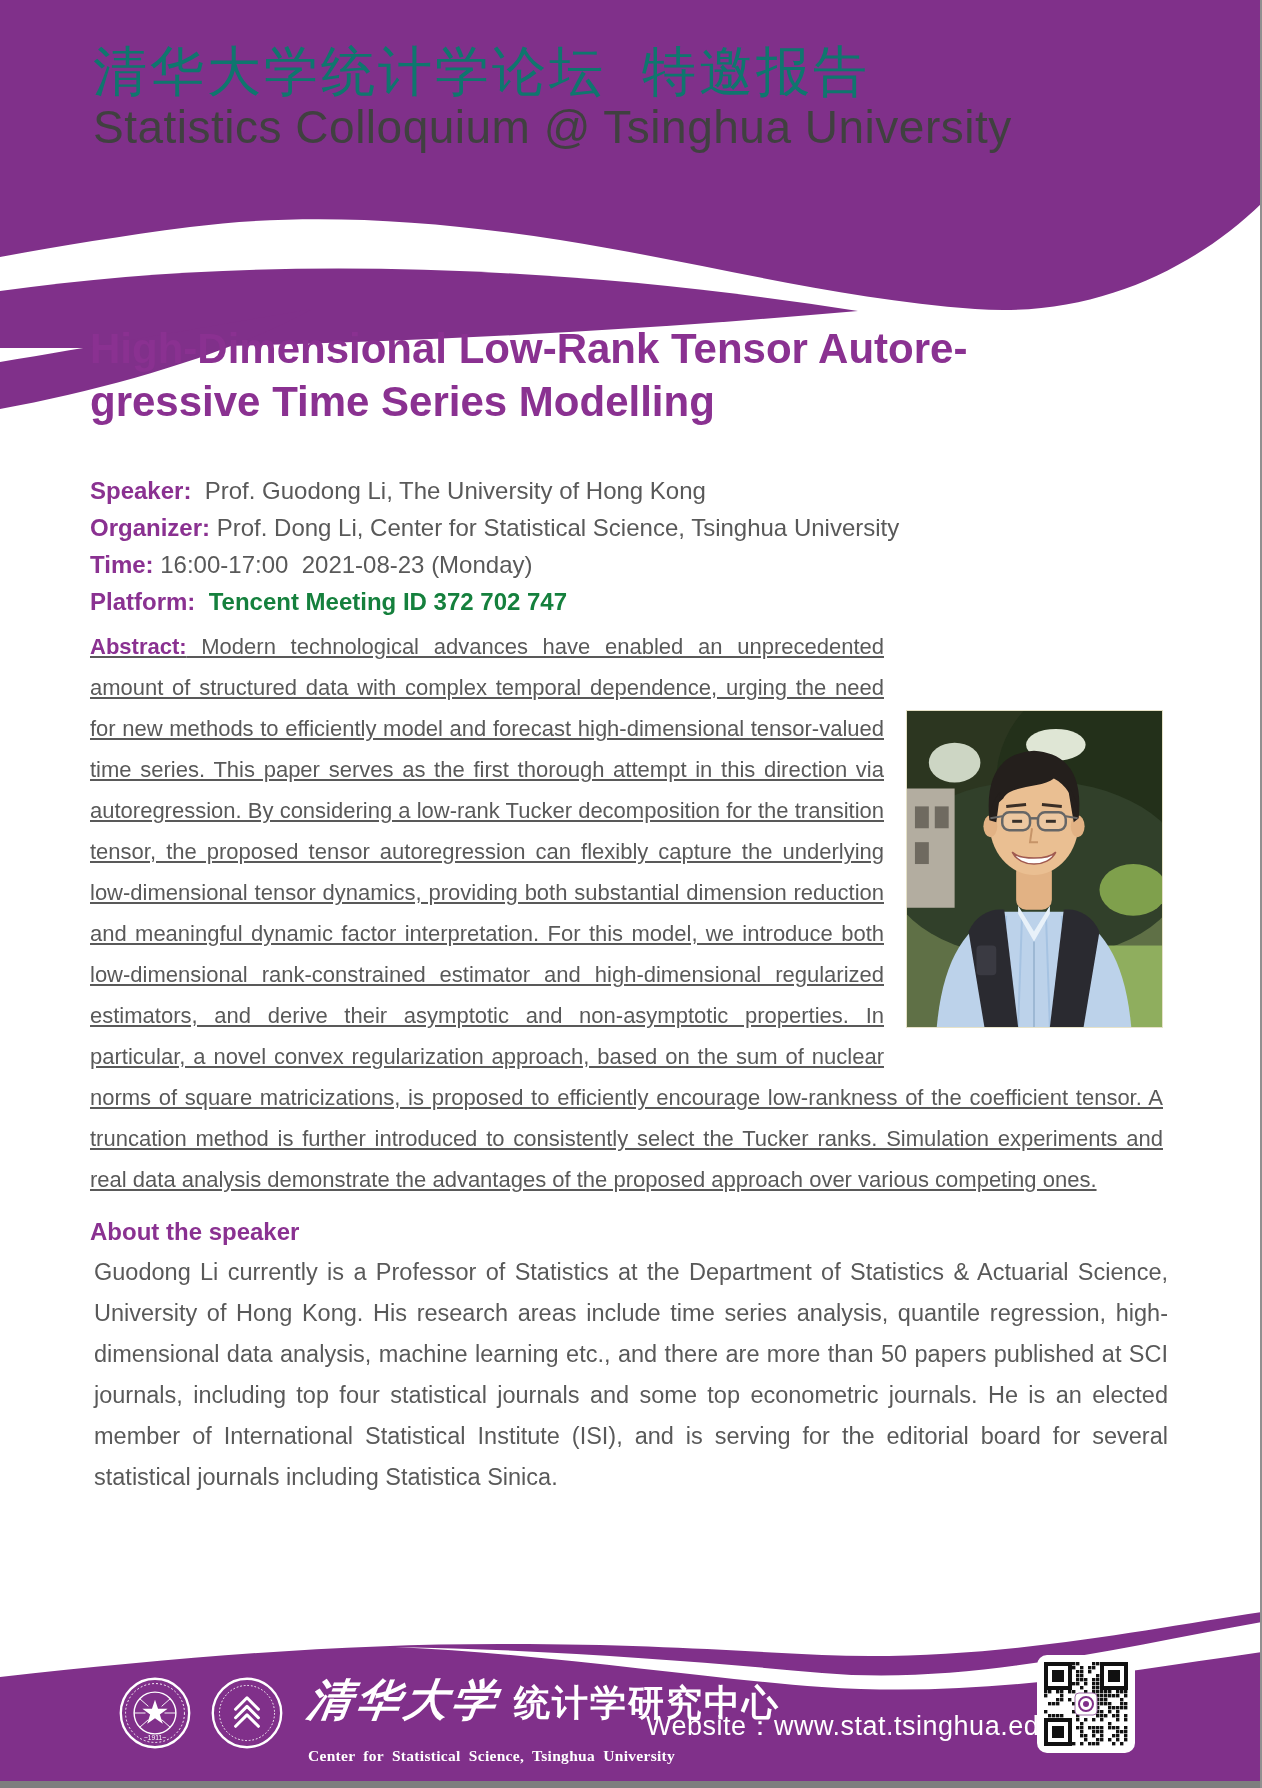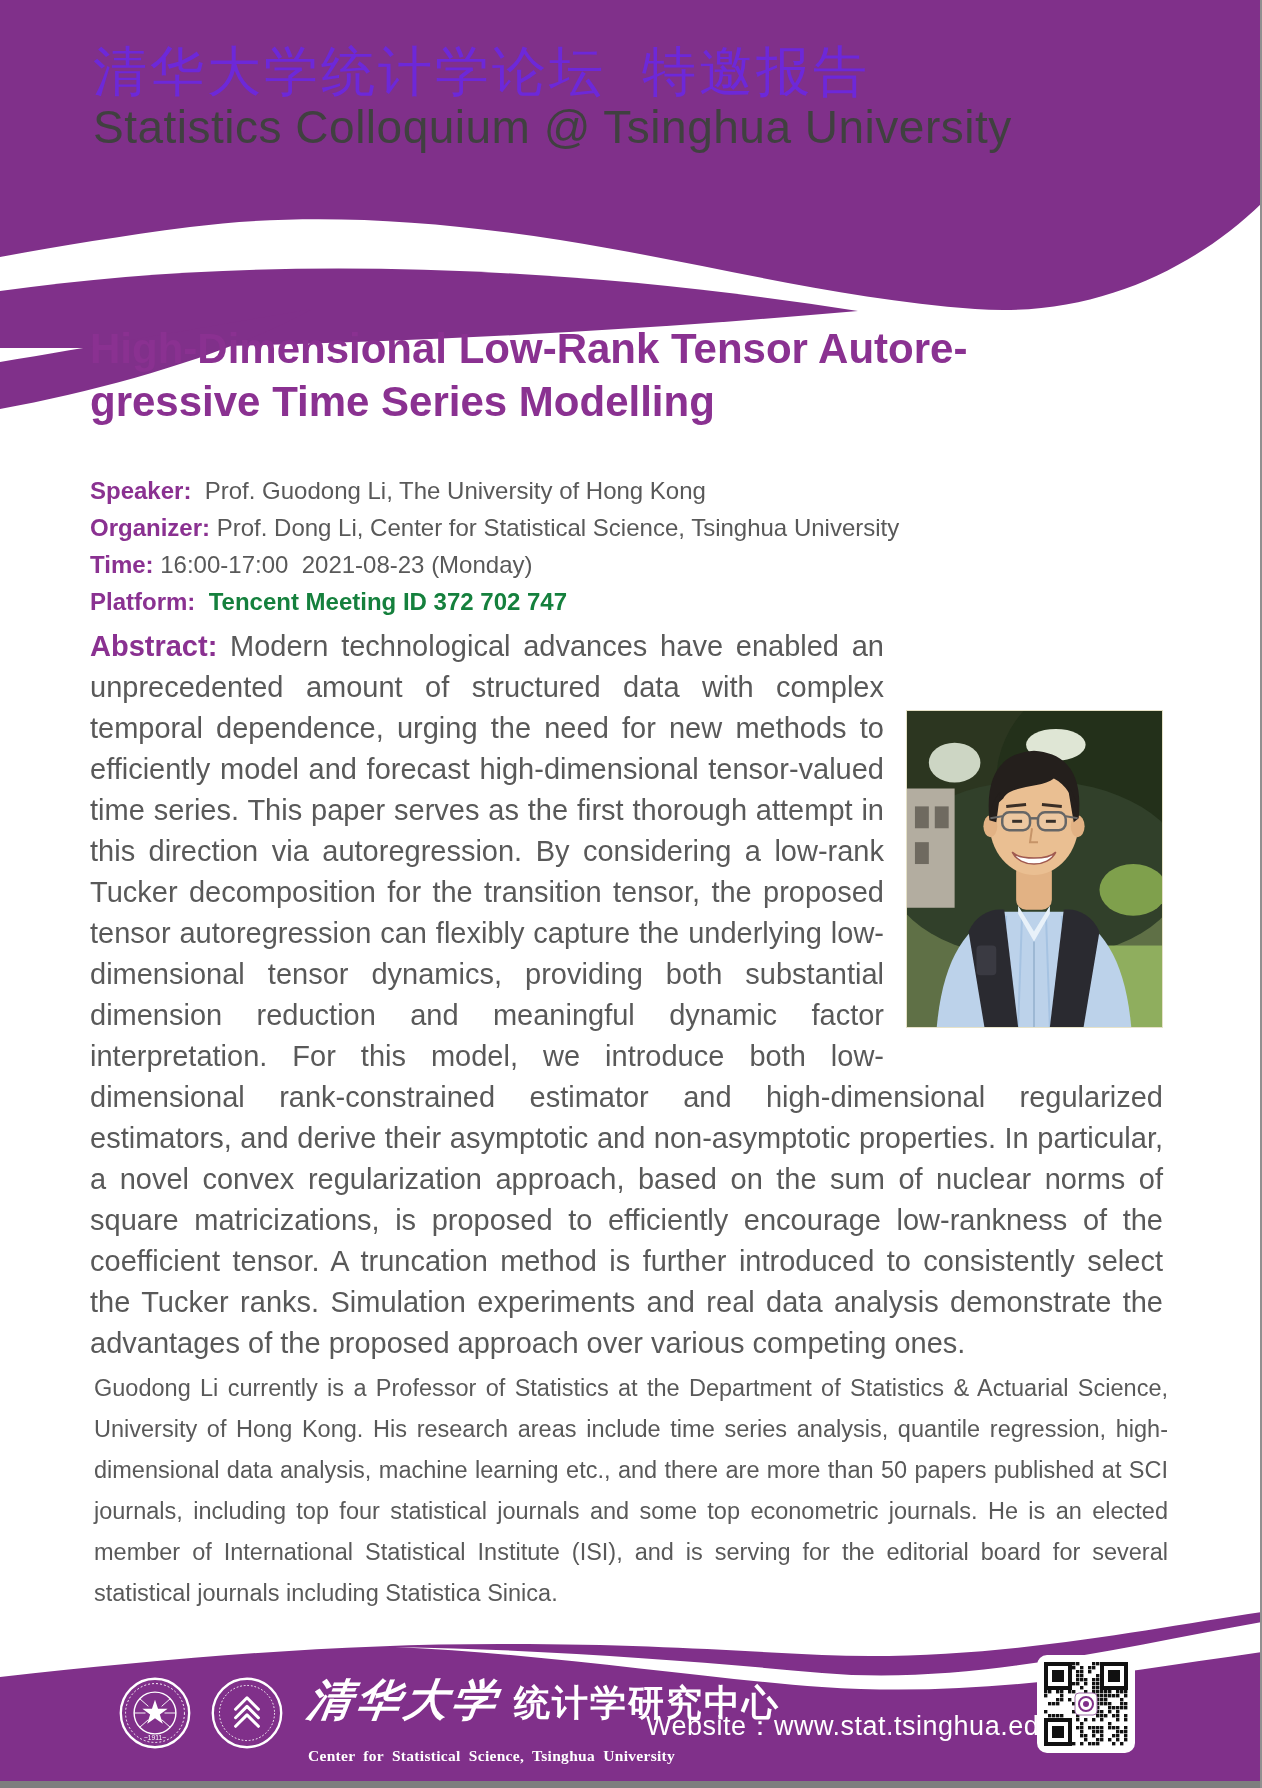--- a/index.html
+++ b/index.html
@@ -4,37 +4,37 @@
 <style>
   html,body{margin:0;padding:0;background:#fff;}
   .poster{position:relative;width:1262px;height:1788px;background:#ffffff;overflow:hidden;
           font-family:"Liberation Sans", sans-serif;}
   .edge-right{position:absolute;right:0;top:0;width:2px;height:100%;background:#909090;z-index:50;}
   .gray-bar{position:absolute;left:0;top:1781px;width:100%;height:7px;background:#7E7E7E;z-index:40;}
 
   .waves-top{position:absolute;left:0;top:0;width:1262px;height:470px;z-index:1;}
   .waves-bottom{position:absolute;left:0;top:1600px;width:1262px;height:181px;z-index:1;}
 
-  .hdr-zh{position:absolute;left:93px;top:36px;z-index:2;color:#6d28d9;font-size:54px;
+  .hdr-zh{position:absolute;left:93px;top:36px;z-index:2;color:#0f766e;font-size:54px;
           font-weight:400;letter-spacing:3px;white-space:pre;}
   .hdr-en{position:absolute;left:93px;top:100px;z-index:2;color:#404040;font-size:46px;
           font-weight:300;letter-spacing:0.5px;white-space:pre;}
 
   .content{position:absolute;left:90px;top:322px;width:1082px;z-index:2;}
   .talk-title{color:#8A3191;font-size:42px;line-height:53px;font-weight:bold;
               text-align:left;margin:0;}
   .talk-title span{display:block;}
 
   .info{margin-top:44px;font-size:24px;line-height:37px;color:#595959;}
   .info .row{white-space:pre-wrap;}
   .lbl{color:#8A3191;font-weight:bold;}
   .val-bold{font-weight:bold;color:#15803d;}
 
-  .abstract{margin:6px 9px 0 0;font-size:29px;line-height:41px;color:#595959;
-            text-align:justify;}
+  .abstract{margin:6px 9px 0 0;font-size:22px;line-height:41px;color:#595959;
+            text-align:justify;text-decoration:underline;}
   .photo{float:right;width:257px;height:318px;margin:84px 0 10px 22px;
          border:1px solid #e6e2c8;box-sizing:border-box;}
   .photo svg{display:block;width:100%;height:100%;}
 
   .about-h{color:#8A3191;font-size:24px;font-weight:bold;margin:18px 0 6px 0;}
   .about{margin:4px;font-size:23.5px;line-height:41px;color:#595959;text-align:justify;}
 
   .seal{position:absolute;z-index:3;width:76px;height:76px;}
   .seal1{left:117px;top:1675px;}
   .seal2{left:209px;top:1675px;}
@@ -121,20 +121,21 @@
           <line x1="96" y1="106" x2="84" y2="108" stroke="#666666" stroke-width="2"></line>
           <line x1="160" y1="106" x2="172" y2="108" stroke="#666666" stroke-width="2"></line>
           <line x1="106" y1="111" x2="116" y2="111" stroke="#38302a" stroke-width="3"></line>
           <line x1="140" y1="111" x2="150" y2="111" stroke="#38302a" stroke-width="3"></line>
           <path d="M126,118 L124,132 L132,132" fill="none" stroke="#c69468" stroke-width="2"></path>
           <path d="M106,142 C114,158 142,158 150,142 C142,150 114,150 106,142 Z" fill="#ffffff" stroke="#a05a50" stroke-width="1.5"></path>
         </svg>
       </span><span class="lbl">Abstract:</span><span> Modern technological advances have  enabled an unprecedented amount of structured data with complex temporal dependence, urging the need for new methods to efficiently model and forecast high-dimensional tensor-valued time series.  This paper serves as the first thorough attempt in this direction via autoregression.  By considering a low-rank Tucker decomposition for the transition tensor, the proposed tensor autoregression can flexibly capture the underlying low-dimensional tensor dynamics, providing both substantial dimension reduction and meaningful dynamic factor interpretation. For this model, we introduce both  low-dimensional rank-constrained estimator and high-dimensional regularized estimators, and derive their asymptotic and non-asymptotic properties. In particular, a novel convex regularization approach, based on the sum of nuclear norms of square matricizations, is proposed to efficiently encourage low-rankness of the coefficient tensor. A truncation method is further introduced to consistently select the Tucker ranks. Simulation experiments and real data analysis demonstrate the advantages of the proposed approach over various competing ones.</span>
     </p>
 
+    <h2 class="about-h">About the speaker</h2>
     <p class="about">Guodong Li currently is a Professor of Statistics at the Department of Statistics &amp; Actuarial Science, University of Hong Kong. His research areas include time series analysis, quantile regression, high-dimensional data analysis, machine learning etc., and there are more than 50 papers published at SCI journals,  including top four statistical journals and some top econometric journals. He is an elected member of International Statistical Institute (ISI), and is serving for the editorial board for several statistical journals including Statistica Sinica.</p>
   </div>
 
   <svg class="waves-bottom" viewBox="0 0 1262 181" preserveAspectRatio="none">
     <path fill="#80308A" d="M0,77 C180,57 340,44 500,44 C640,44 720,50 822,55 C990,62 1140,30 1262,12 V181 H0 Z"></path>
     <path fill="#ffffff" d="M395,47 C560,50 700,62 822,73 C970,86 1130,45 1262,22 L1262,52 C1120,72 980,98 822,87 C700,78 540,53 395,47 Z"></path>
   </svg>
 
   <svg class="seal seal1" viewBox="-40 -40 80 80">
     <circle r="36" fill="none" stroke="#ffffff" stroke-width="2.5"></circle>

